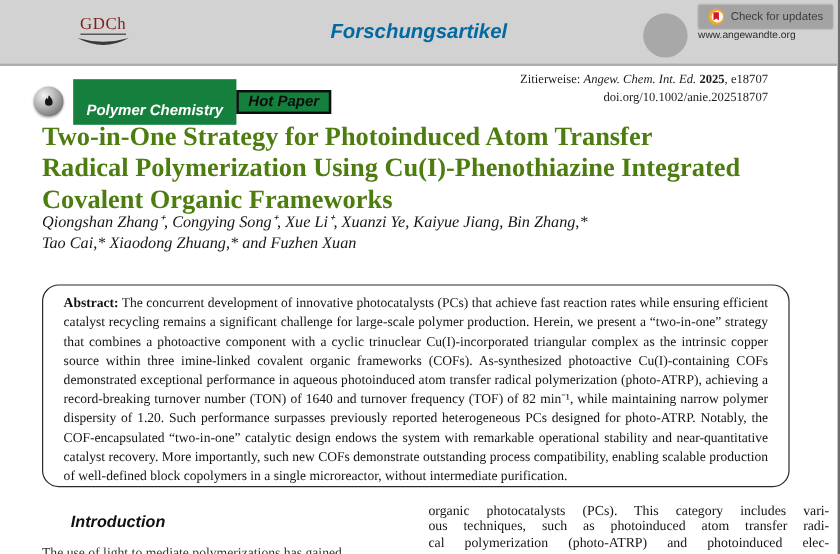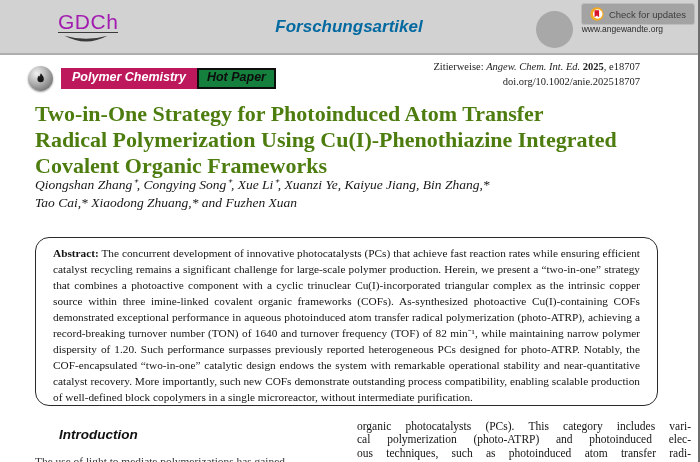--- a/index.html
+++ b/index.html
@@ -8,21 +8,21 @@
     background:#ffffff;font-family:"Liberation Serif",serif;color:#1a1a1a;
     border-right:2px solid #6e6e6e;box-sizing:border-box;
   }
   
   .header-band{
     position:absolute;left:0;top:0;width:100%;height:53px;
     background:#d2d2d2;border-bottom:2px solid #aeaeae;
   }
   .gdch{position:absolute;left:58px;top:11px;width:56px;text-align:center;}
   .gdch-text{
-    font-family:Liberation Sans, sans-serif;font-size:21px;color:#a21caf;
+    font-family:Liberation Serif, serif;font-size:14px;color:#7f1d1d;
     letter-spacing:.5px;border-bottom:1.5px solid #3a3a3a;padding-bottom:0px;display:inline-block;line-height:1;
   }
   .gdch-swoosh{display:block;margin:1px auto 0;width:46px;height:11px;}
   .article-type{
     position:absolute;left:0;right:0;top:17px;text-align:center;
     font-family:"Liberation Sans",sans-serif;font-style:italic;font-weight:bold;
     font-size:17px;color:#0369a1;pointer-events:none;
   }
   .ange{position:absolute;left:508px;top:10px;width:155px;height:44px;font-family:"Liberation Sans",sans-serif;}
   .ange-circle{position:absolute;left:28px;top:1px;width:37px;height:37px;border-radius:50%;background:#a8a8a8;}
@@ -45,22 +45,22 @@
   
   .badge-row{position:absolute;left:28px;top:66px;display:flex;align-items:center;}
   .flame-sphere{
     width:25px;height:25px;border-radius:50%;margin-right:8px;flex:0 0 auto;
     background:radial-gradient(circle at 35% 30%, #f2f2f2 0%, #b5b5b5 40%, #7c7c7c 75%, #5a5a5a 100%);
     display:flex;align-items:center;justify-content:center;
     box-shadow:0 1px 2px rgba(0,0,0,.4);
   }
   .flame-sphere svg{width:16px;height:16px;}
   .badge-black{
-    background:#be185d;color:#fff;font-family:"Liberation Sans",sans-serif;
-    font-weight:bold;font-style:italic;font-size:12.5px;padding:3px 11px 4px;line-height:1.1;
+    background:#15803d;color:#fff;font-family:"Liberation Sans",sans-serif;
+    font-weight:bold;font-style:italic;font-size:12.5px;padding:20px 11px 4px;line-height:1.1;
   }
   .badge-outline{
     background:#15803d;color:#0d0d0d;border:2px solid #0d0d0d;font-family:"Liberation Sans",sans-serif;
     font-weight:bold;font-style:italic;font-size:12.5px;padding:1px 8px 2px;line-height:1.1;
   }
   
   .paper-title{
     position:absolute;left:35px;top:101px;width:585px;
     font-weight:bold;font-size:22px;line-height:1.18;color:#4d7c0f;
   }
@@ -139,15 +139,15 @@
 <div class="abstract-box">
   <span class="abstract-label">Abstract:</span><span> The concurrent development of innovative photocatalysts (PCs) that achieve fast reaction rates while ensuring efficient catalyst recycling remains a significant challenge for large-scale polymer production. Herein, we present a “two-in-one” strategy that combines a photoactive component with a cyclic trinuclear Cu(I)-incorporated triangular complex as the intrinsic copper source within three imine-linked covalent organic frameworks (COFs). As-synthesized photoactive Cu(I)-containing COFs demonstrated exceptional performance in aqueous photoinduced atom transfer radical polymerization (photo-ATRP), achieving a record-breaking turnover number (TON) of 1640 and turnover frequency (TOF) of 82 min⁻¹, while maintaining narrow polymer dispersity of 1.20. Such performance surpasses previously reported heterogeneous PCs designed for photo-ATRP. Notably, the COF-encapsulated “two-in-one” catalytic design endows the system with remarkable operational stability and near-quantitative catalyst recovery. More importantly, such new COFs demonstrate outstanding process compatibility, enabling scalable production of well-defined block copolymers in a single microreactor, without intermediate purification.</span>
 </div>
 
 <div class="intro-heading">Introduction</div>
 
 <div class="left-partial">The use of light to mediate polymerizations has gained</div>
 
 <div class="right-col">
   <div class="jline">organic photocatalysts (PCs). This category includes vari-</div>
+  <div class="jline">ous techniques, such as photoinduced atom transfer radi-</div>
   <div class="jline">cal polymerization (photo-ATRP) and photoinduced elec-</div>
-  <div class="jline">ous techniques, such as photoinduced atom transfer radi-</div>
 </div>
 
 </body></html>

